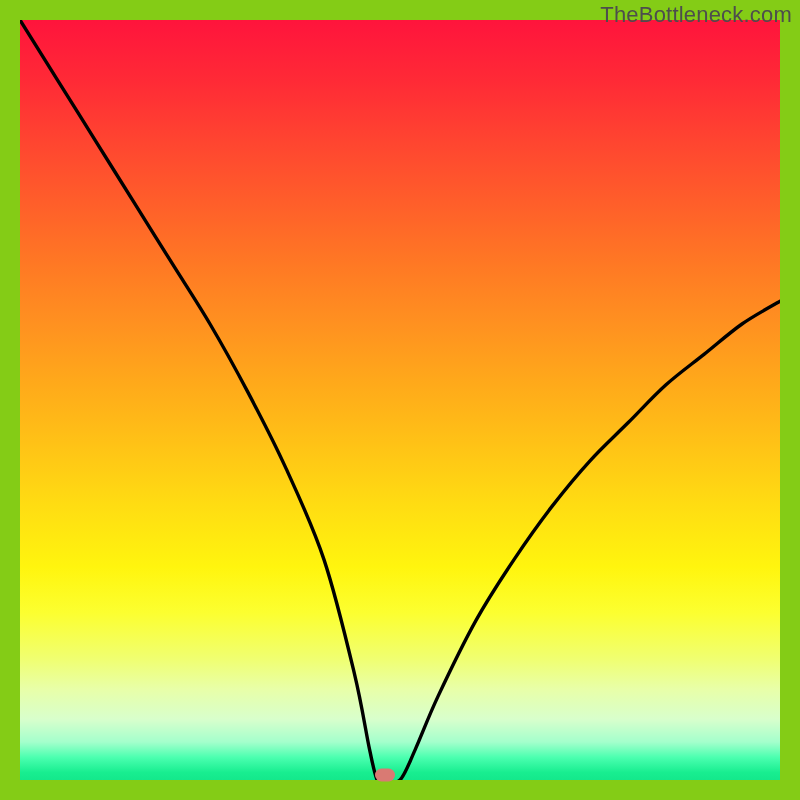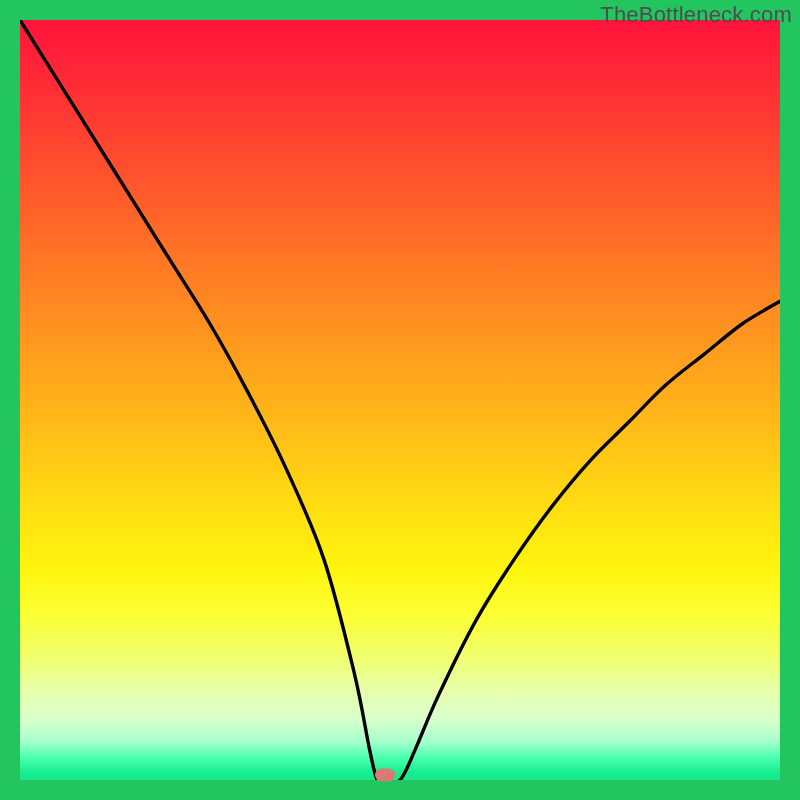--- a/index.html
+++ b/index.html
@@ -7,21 +7,21 @@
     padding: 0;
     width: 800px;
     height: 800px;
     background: #000;
     overflow: hidden;
   }
   .chart-container {
     position: relative;
     width: 800px;
     height: 800px;
-    background: #22c55e;
+    background: #84cc16;
   }
   .plot-area {
     position: absolute;
     left: 20px;
     top: 20px;
     width: 760px;
     height: 760px;
     background: linear-gradient(to bottom,
        #ff143c 0%,
        #ff2a36 8%,

